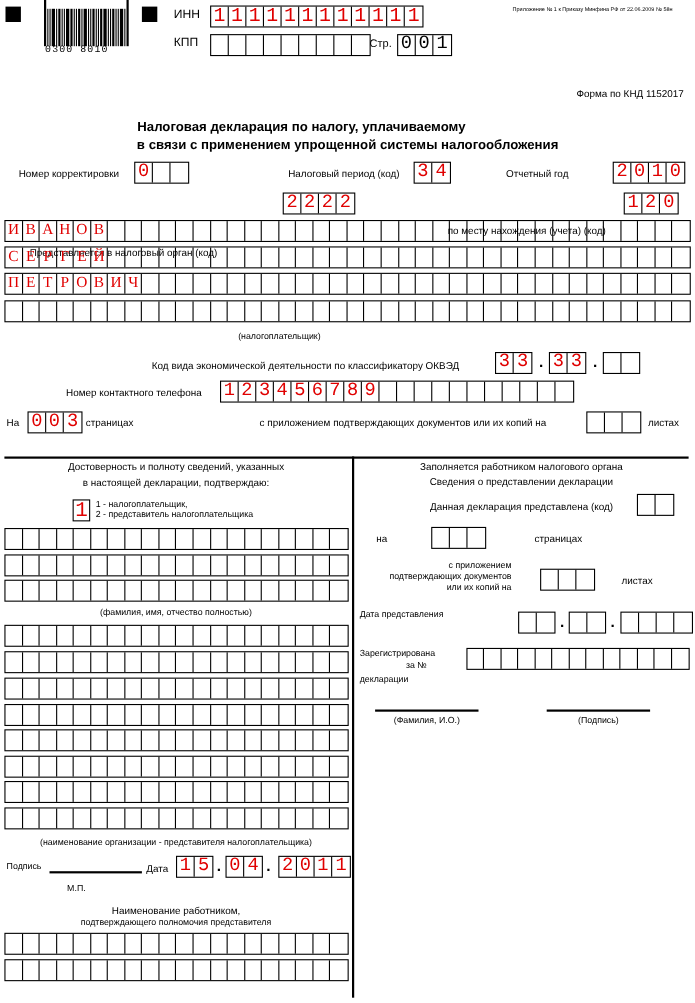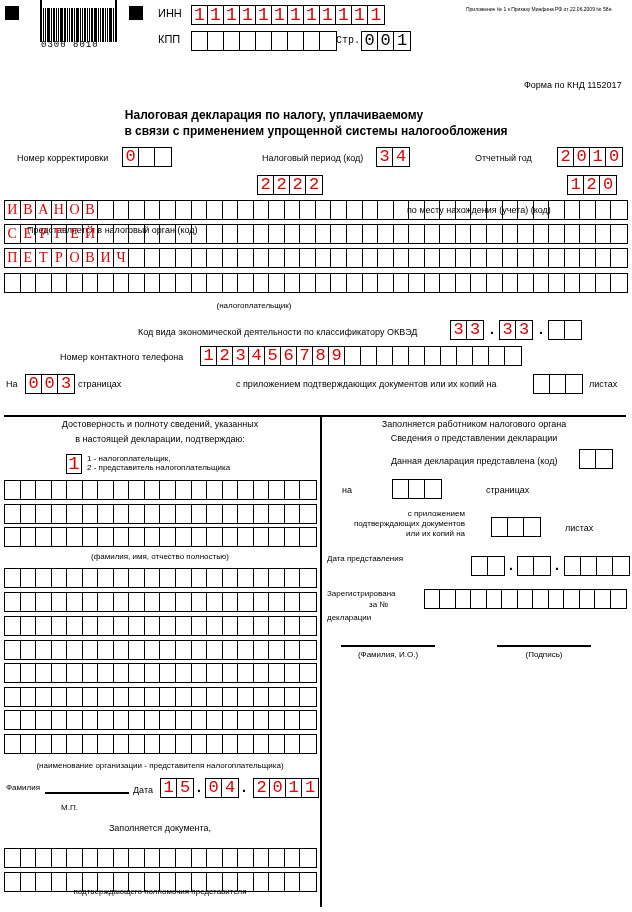--- a/index.html
+++ b/index.html
@@ -81,21 +81,21 @@
     <div class="cell"></div>
     <div class="cell"></div>
     <div class="cell"></div>
     <div class="cell"></div>
     <div class="cell"></div>
     <div class="cell"></div>
     <div class="cell"></div>
     <div class="cell"></div>
     <div class="cell"></div>
   </div>
-<div class="abs txt" style="left:336px;top:35px;font-size:10px;font-family:Liberation Mono, monospace;">Стр.</div>
+<div class="abs txt" style="left:336px;top:35px;font-size:10px;">Стр.</div>
 <div class="cells blackd" style="left:361px;top:31px;">
     <div class="cell">0</div>
     <div class="cell">0</div>
     <div class="cell">1</div>
   </div>
 <div class="abs txt" style="left:466px;top:6px;font-size:5px;line-height:6px;">Приложение № 1 к Приказу Минфина РФ от 22.06.2009 № 58н</div>
 <div class="abs txt" style="left:524px;top:80px;font-size:9px;text-align:center;">Форма по КНД 1152017</div>
 
 <div class="abs txt txt-c" style="left:0;width:548px;top:108px;font-size:12px;font-weight:bold;line-height:14px;">Налоговая декларация по налогу, уплачиваемому</div>
 <div class="abs txt txt-c" style="left:0;width:632px;top:124px;font-size:12px;font-weight:bold;line-height:14px;">в связи с применением упрощенной системы налогообложения</div>
@@ -104,21 +104,21 @@
 <div class="cells" style="left:122px;top:147px;">
     <div class="cell">0</div>
     <div class="cell"></div>
     <div class="cell"></div>
   </div>
 <div class="abs txt" style="left:262px;top:153px;">Налоговый период (код)</div>
 <div class="cells" style="left:376px;top:147px;">
     <div class="cell">3</div>
     <div class="cell">4</div>
   </div>
-<div class="abs txt" style="left:475px;top:153px;">Отчетный год</div>
+<div class="abs txt" style="left:460px;top:153px;">Отчетный год</div>
 <div class="cells" style="left:557px;top:147px;">
     <div class="cell">2</div>
     <div class="cell">0</div>
     <div class="cell">1</div>
     <div class="cell">0</div>
   </div>
 
 <div class="abs txt" style="left:27px;top:181px;margin-top:44px;">Представляется в налоговый орган (код)</div>
 <div class="cells" style="left:257px;top:175px;">
     <div class="cell">2</div>
@@ -608,43 +608,43 @@
     <div class="cell"></div>
     <div class="cell"></div>
     <div class="cell"></div>
     <div class="cell"></div>
     <div class="cell"></div>
     <div class="cell"></div>
     <div class="cell"></div>
   </div>
 <div class="abs txt txt-c" style="left:4px;width:312px;top:760px;font-size:8px;">(наименование организации - представителя налогоплательщика)</div>
 
-<div class="abs txt" style="left:6px;top:782px;font-size:8px;">Фамилия</div>
+<div class="abs txt" style="left:6px;top:782px;font-size:8px;">Подпись</div>
 <div class="hr" style="left:45px;top:792px;width:84px;height:2px;"></div>
 <div class="abs txt" style="left:133px;top:785px;">Дата</div>
 <div class="cells" style="left:160px;top:778px;">
     <div class="cell">1</div>
     <div class="cell">5</div>
   </div>
 <div class="dot" style="left:197px;top:779px;">.</div>
 <div class="cells" style="left:205px;top:778px;">
     <div class="cell">0</div>
     <div class="cell">4</div>
   </div>
 <div class="dot" style="left:242px;top:779px;">.</div>
 <div class="cells" style="left:253px;top:778px;">
     <div class="cell">2</div>
     <div class="cell">0</div>
     <div class="cell">1</div>
     <div class="cell">1</div>
   </div>
 <div class="abs txt" style="left:61px;top:802px;font-size:8px;">М.П.</div>
 
-<div class="abs txt txt-c" style="left:4px;width:312px;top:823px;">Заполняется документа,</div>
-<div class="abs txt txt-c" style="left:4px;width:312px;top:886px;font-size:8px;text-align:center;">подтверждающего полномочия представителя</div>
+<div class="abs txt txt-c" style="left:4px;width:312px;top:823px;">Наименование работником,</div>
+<div class="abs txt txt-c" style="left:4px;width:312px;top:833px;font-size:8px;text-align:center;">подтверждающего полномочия представителя</div>
 <div class="cells left" style="left:4px;top:848px;">
     <div class="cell"></div>
     <div class="cell"></div>
     <div class="cell"></div>
     <div class="cell"></div>
     <div class="cell"></div>
     <div class="cell"></div>
     <div class="cell"></div>
     <div class="cell"></div>
     <div class="cell"></div>

